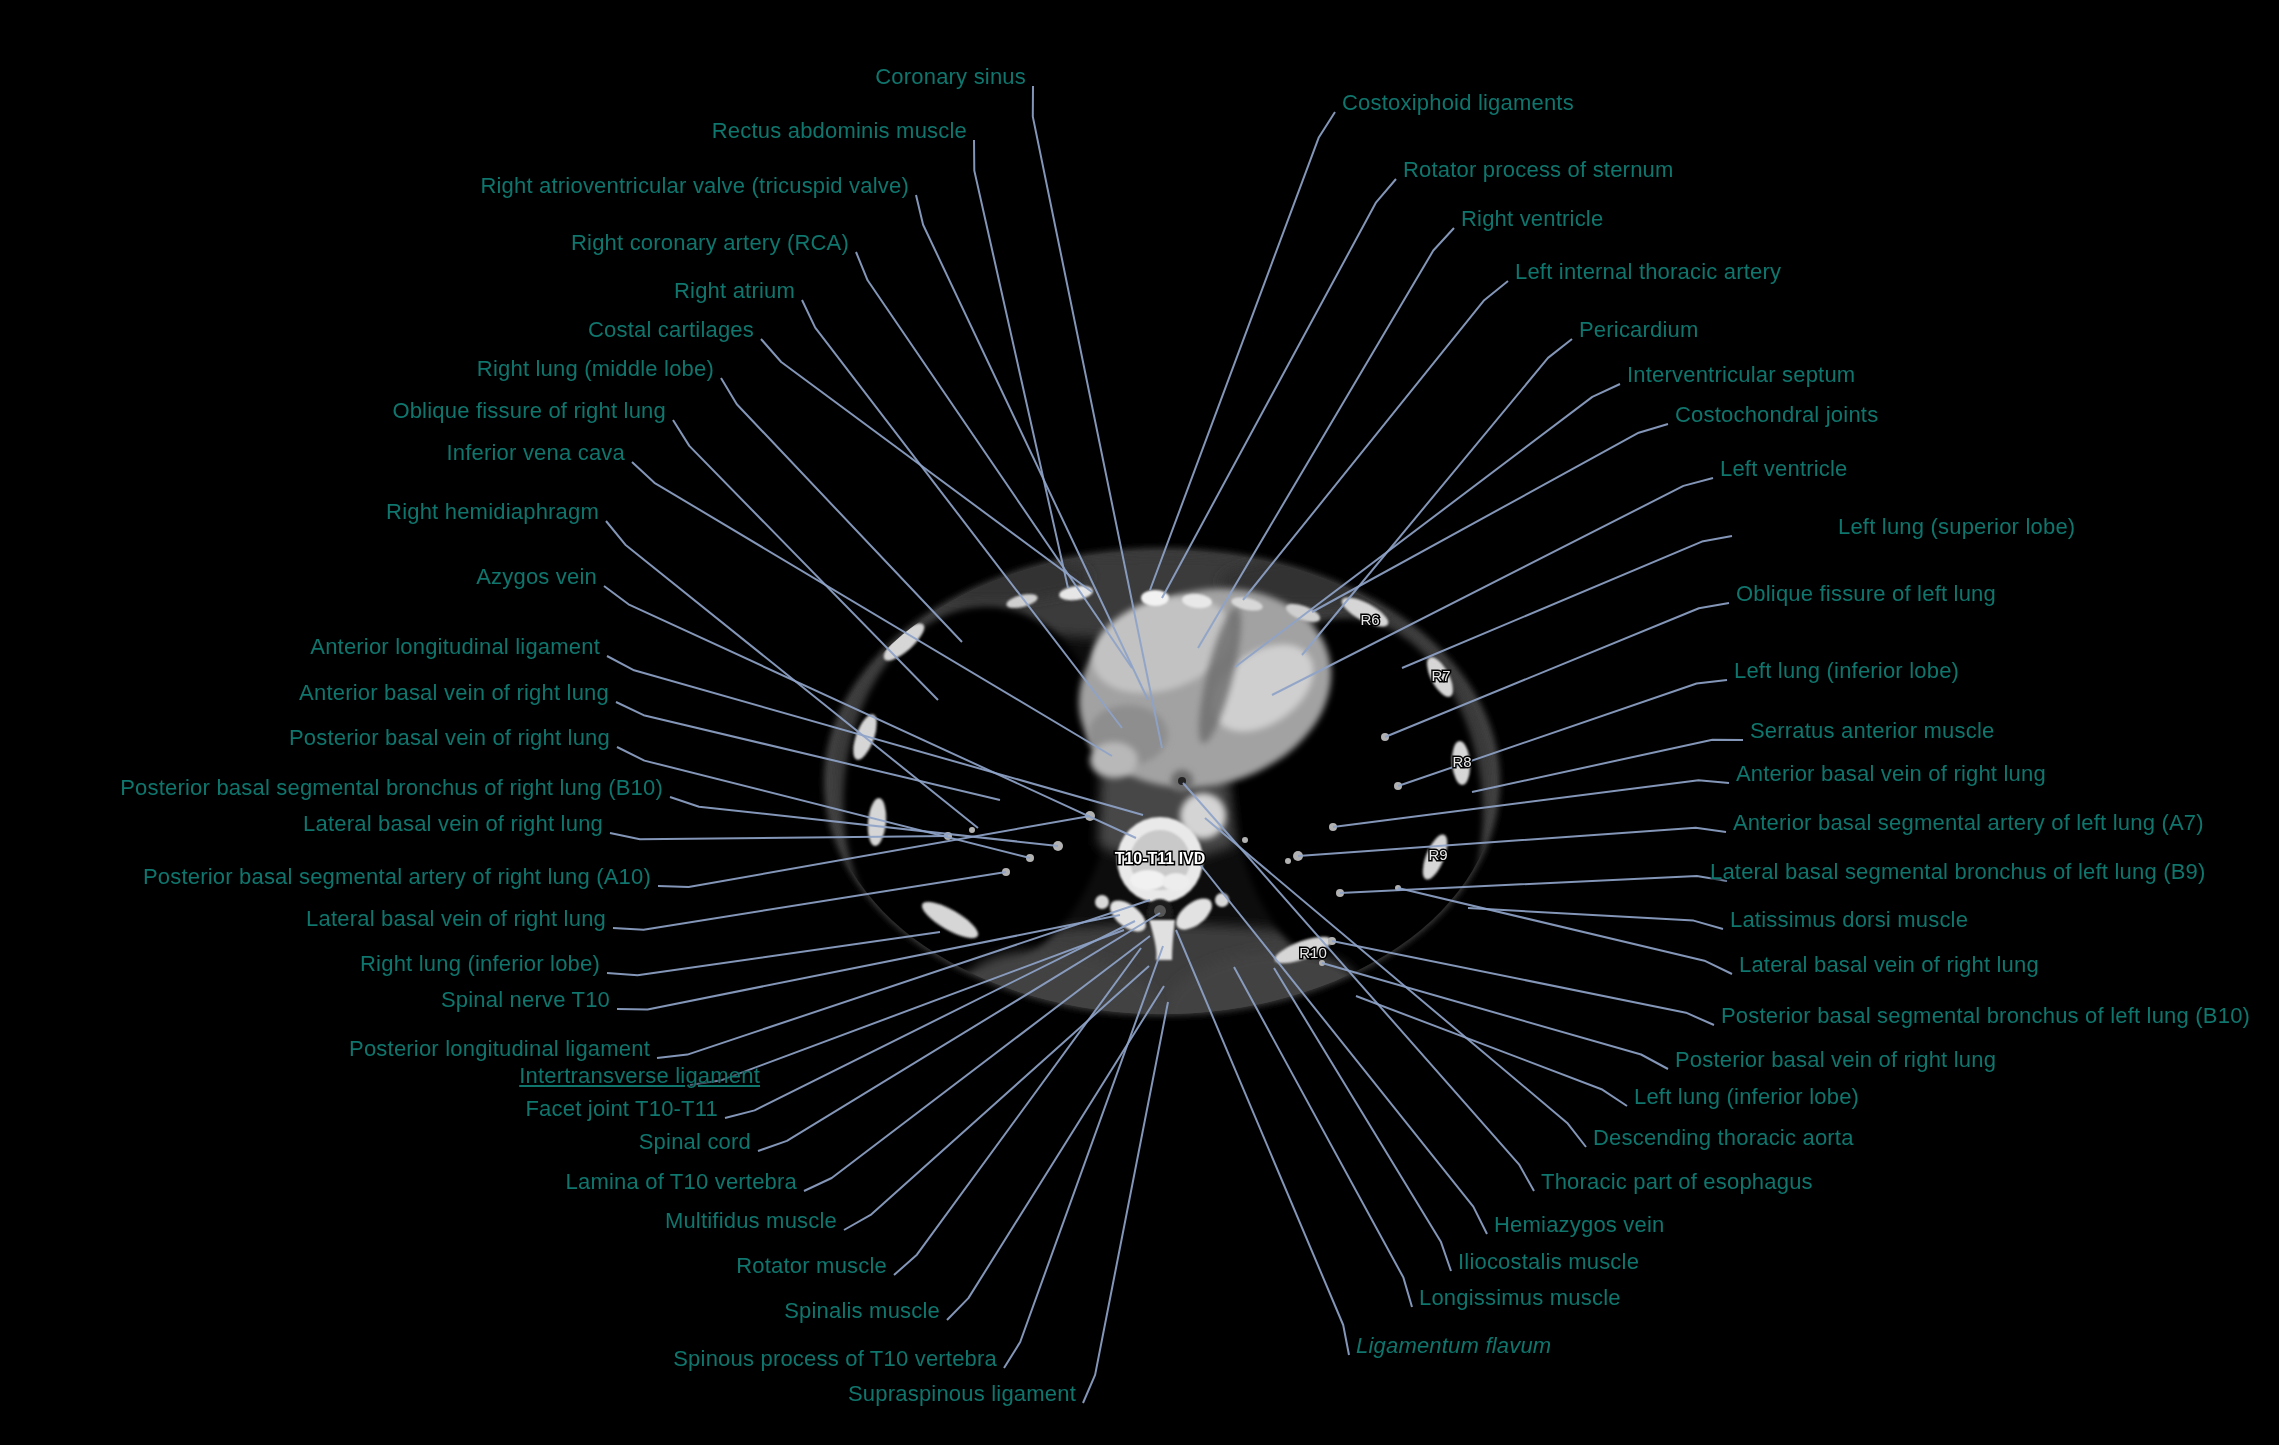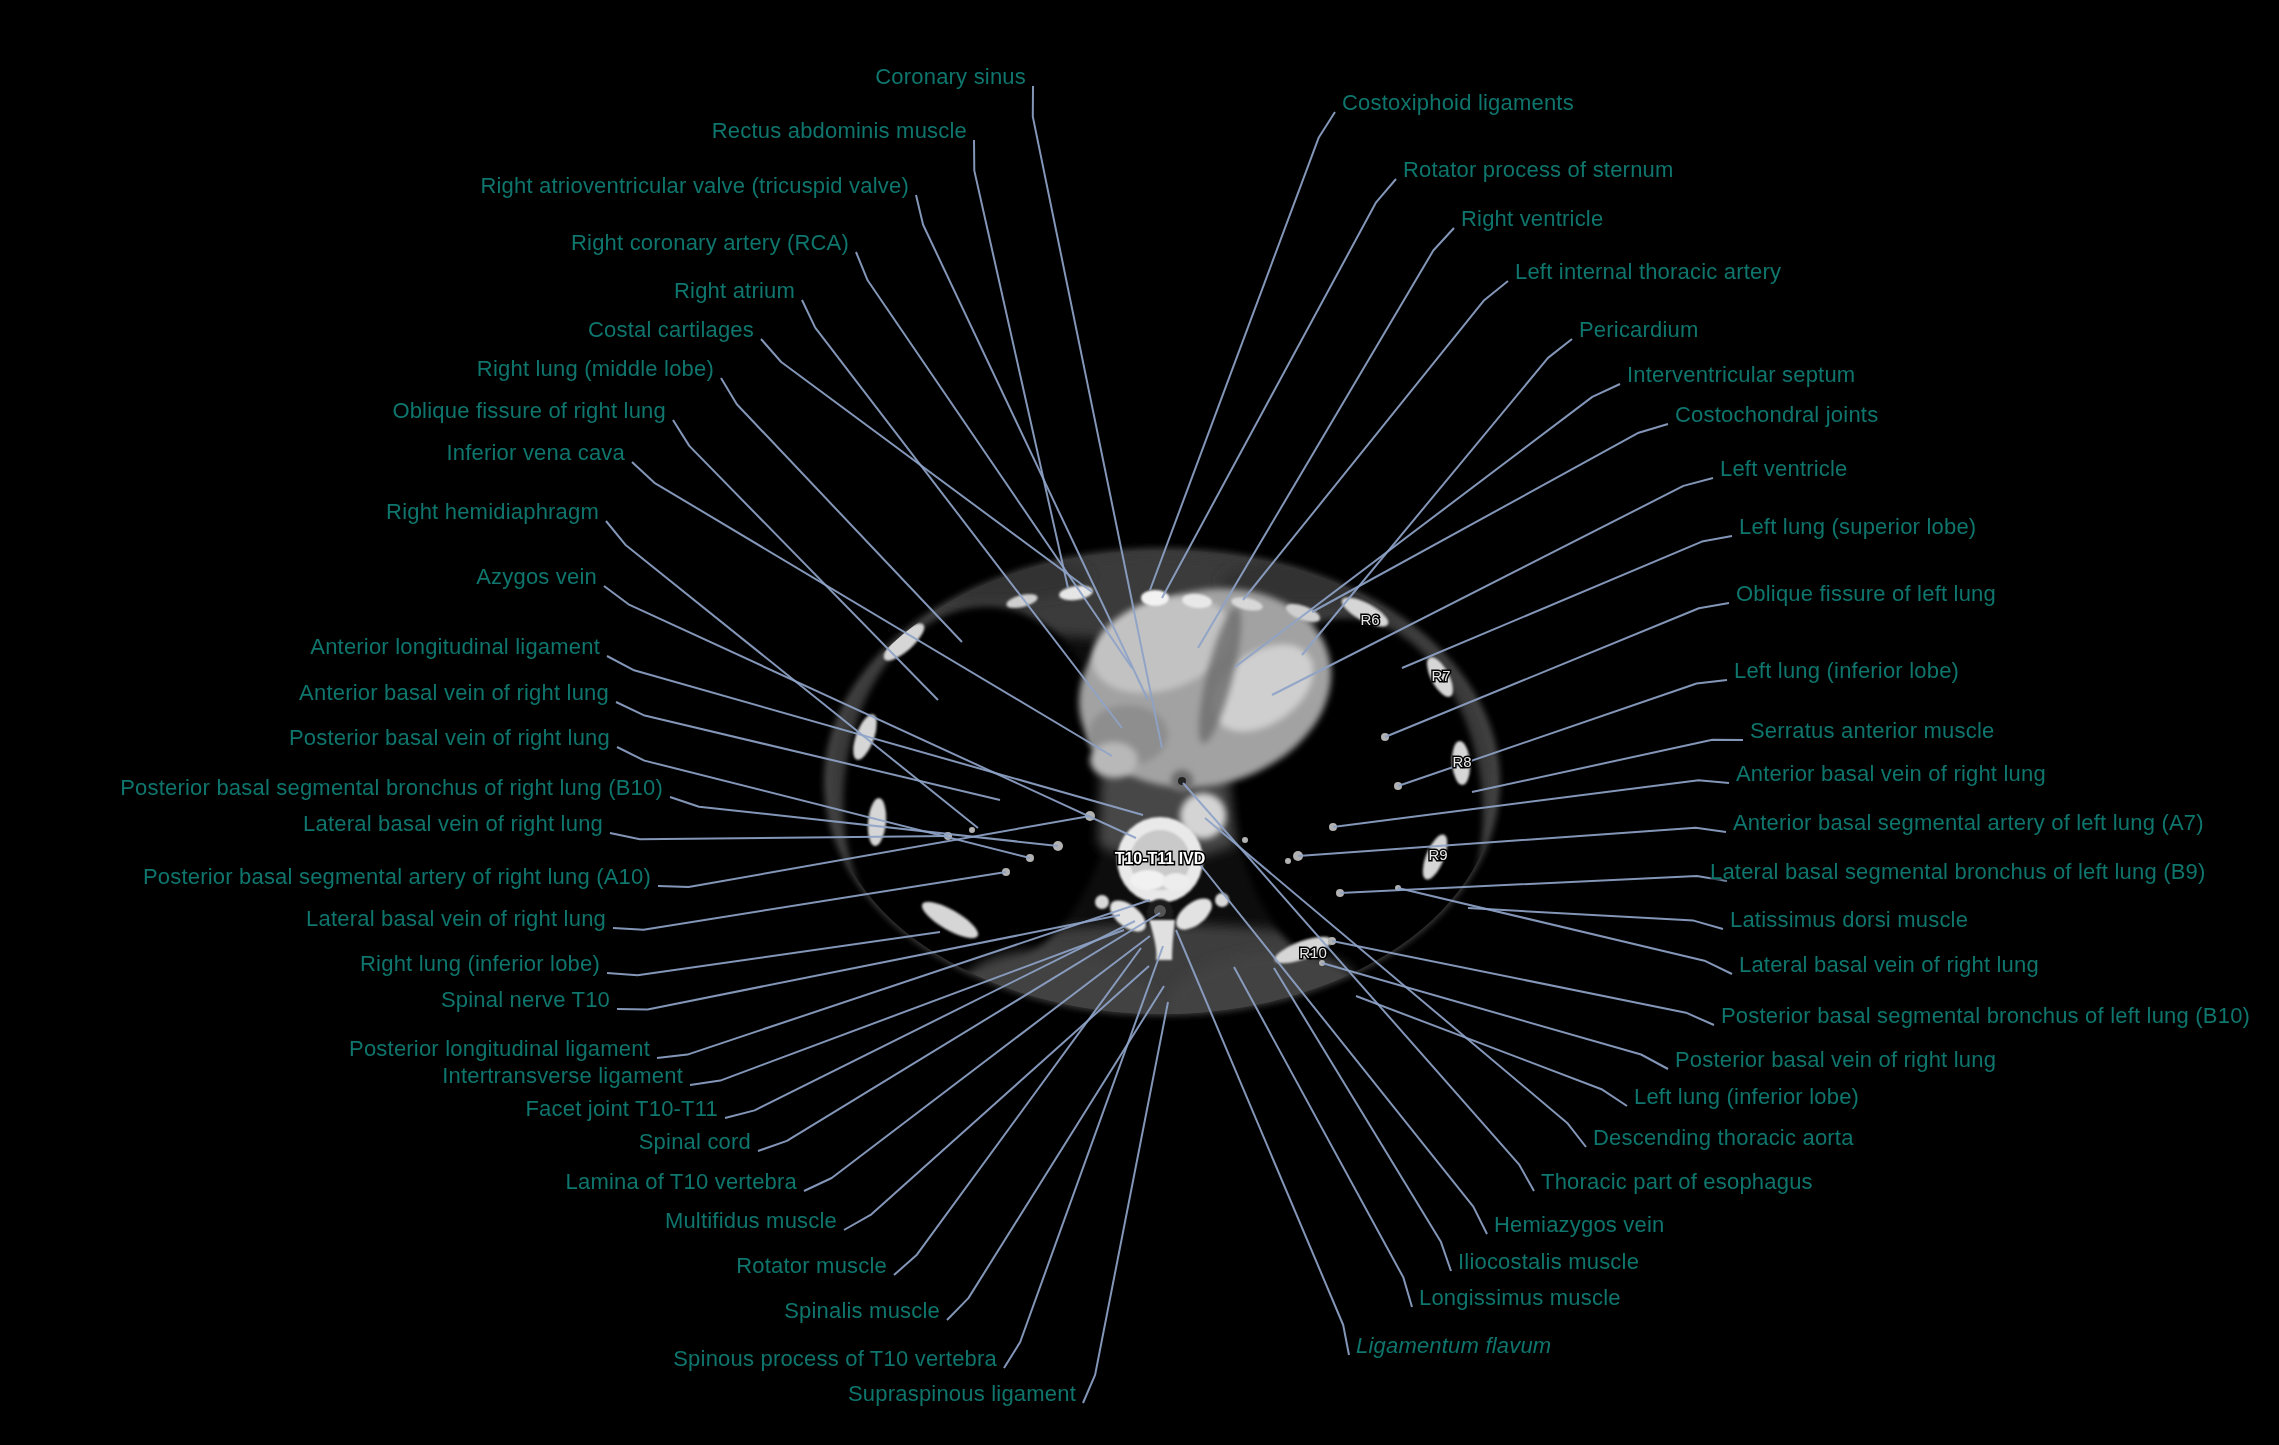--- a/index.html
+++ b/index.html
@@ -221,38 +221,38 @@
       <div class="anatomy-label" style="right: 1679px; top: 633px;">Anterior longitudinal ligament</div>
       <div class="anatomy-label" style="right: 1670px; top: 679px;">Anterior basal vein of right lung</div>
       <div class="anatomy-label" style="right: 1669px; top: 724px;">Posterior basal vein of right lung</div>
       <div class="anatomy-label" style="right: 1616px; top: 774px;">Posterior basal segmental bronchus of right lung (B10)</div>
       <div class="anatomy-label" style="right: 1676px; top: 810px;">Lateral basal vein of right lung</div>
       <div class="anatomy-label" style="right: 1628px; top: 863px;">Posterior basal segmental artery of right lung (A10)</div>
       <div class="anatomy-label" style="right: 1673px; top: 905px;">Lateral basal vein of right lung</div>
       <div class="anatomy-label" style="right: 1679px; top: 950px;">Right lung (inferior lobe)</div>
       <div class="anatomy-label" style="right: 1669px; top: 986px;">Spinal nerve T10</div>
       <div class="anatomy-label" style="right: 1629px; top: 1035px;">Posterior longitudinal ligament</div>
-      <div class="anatomy-label" style="right: 1596px; top: 1062px;">Intertransverse ligament</div>
+      <div class="anatomy-label" style="right: 1519px; top: 1062px; text-decoration: underline;">Intertransverse ligament</div>
       <div class="anatomy-label" style="right: 1561px; top: 1095px;">Facet joint T10-T11</div>
       <div class="anatomy-label" style="right: 1528px; top: 1128px;">Spinal cord</div>
       <div class="anatomy-label" style="right: 1482px; top: 1168px;">Lamina of T10 vertebra</div>
       <div class="anatomy-label" style="right: 1442px; top: 1207px;">Multifidus muscle</div>
       <div class="anatomy-label" style="right: 1392px; top: 1252px;">Rotator muscle</div>
       <div class="anatomy-label" style="right: 1339px; top: 1297px;">Spinalis muscle</div>
       <div class="anatomy-label" style="right: 1282px; top: 1345px;">Spinous process of T10 vertebra</div>
       <div class="anatomy-label" style="right: 1203px; top: 1380px;">Supraspinous ligament</div>
       <div class="anatomy-label" style="left: 1342px; top: 89px;">Costoxiphoid ligaments</div>
       <div class="anatomy-label" style="left: 1403px; top: 156px;">Rotator process of sternum</div>
       <div class="anatomy-label" style="left: 1461px; top: 205px;">Right ventricle</div>
       <div class="anatomy-label" style="left: 1515px; top: 258px;">Left internal thoracic artery</div>
       <div class="anatomy-label" style="left: 1579px; top: 316px;">Pericardium</div>
       <div class="anatomy-label" style="left: 1627px; top: 361px;">Interventricular septum</div>
       <div class="anatomy-label" style="left: 1675px; top: 401px;">Costochondral joints</div>
       <div class="anatomy-label" style="left: 1720px; top: 455px;">Left ventricle</div>
-      <div class="anatomy-label" style="left: 1739px; top: 513px;">Left lung (superior lobe)</div>
+      <div class="anatomy-label" style="left: 1838px; top: 513px;">Left lung (superior lobe)</div>
       <div class="anatomy-label" style="left: 1736px; top: 580px;">Oblique fissure of left lung</div>
       <div class="anatomy-label" style="left: 1734px; top: 657px;">Left lung (inferior lobe)</div>
       <div class="anatomy-label" style="left: 1750px; top: 717px;">Serratus anterior muscle</div>
       <div class="anatomy-label" style="left: 1736px; top: 760px;">Anterior basal vein of right lung</div>
       <div class="anatomy-label" style="left: 1733px; top: 809px;">Anterior basal segmental artery of left lung (A7)</div>
       <div class="anatomy-label" style="left: 1710px; top: 858px;">Lateral basal segmental bronchus of left lung (B9)</div>
       <div class="anatomy-label" style="left: 1730px; top: 906px;">Latissimus dorsi muscle</div>
       <div class="anatomy-label" style="left: 1739px; top: 951px;">Lateral basal vein of right lung</div>
       <div class="anatomy-label" style="left: 1721px; top: 1002px;">Posterior basal segmental bronchus of left lung (B10)</div>
       <div class="anatomy-label" style="left: 1675px; top: 1046px;">Posterior basal vein of right lung</div>

